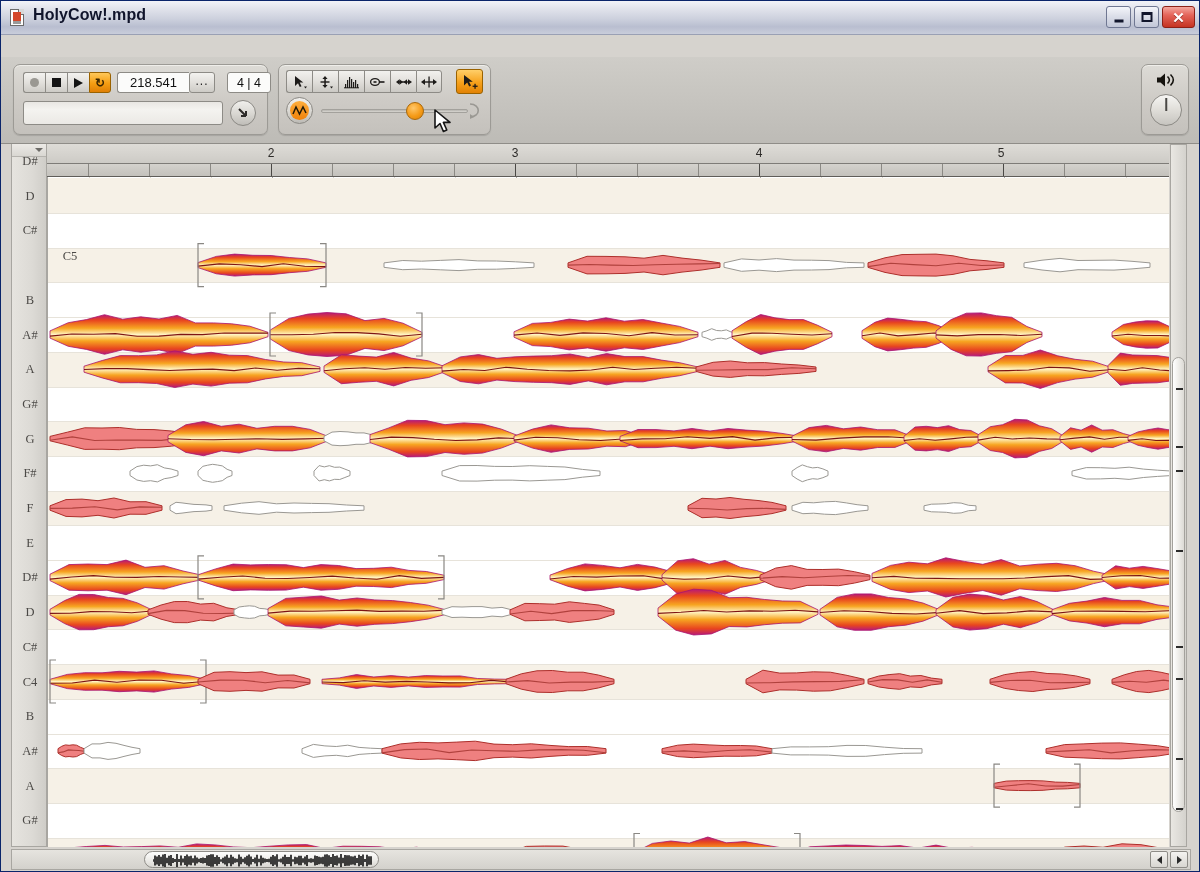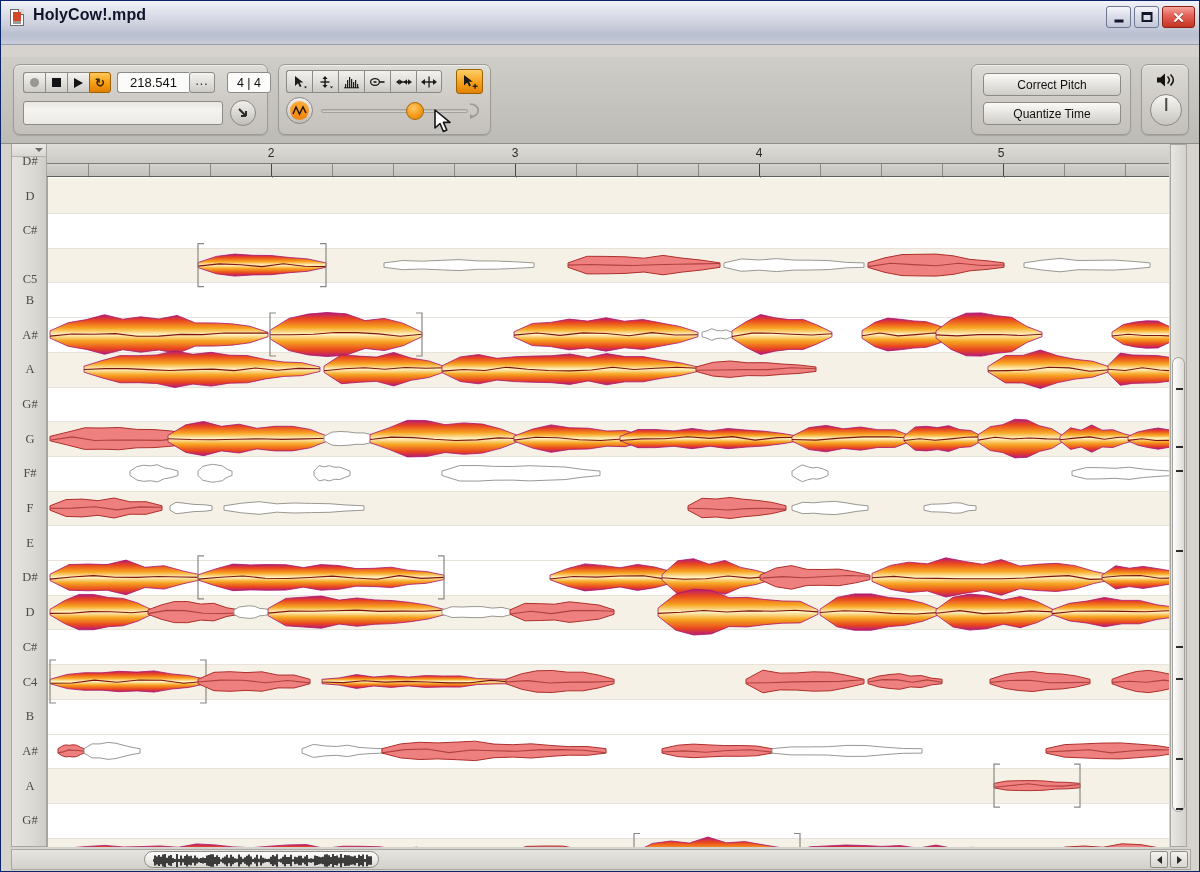--- a/index.html
+++ b/index.html
@@ -2,21 +2,21 @@
 <html><head>
 <meta charset="utf-8">
 <style>
   html,body{margin:0;padding:0;background:#808080;}
   body{width:1200px;height:872px;overflow:hidden;font-family:"Liberation Sans",sans-serif;}
 
   .app{position:relative;width:1200px;height:872px;background:#d6d3ce;
        border:1px solid #0a246a;box-sizing:border-box;overflow:hidden;}
 
   
-  .titlebar{position:absolute;left:0;top:0;width:1200px;height:44px;
+  .titlebar{position:absolute;left:0;top:0;width:1200px;height:34px;
     background:linear-gradient(180deg,#f2f3f8 0%,#e2e4ec 22%,#ccd0dd 55%,#b9bed0 78%,#c9cddb 100%);
     border-bottom:1px solid #9aa0b4;box-sizing:border-box;}
   .tb-icon{position:absolute;left:9px;top:8px;width:17px;height:18px;}
   .tb-icon .pg{position:absolute;left:0;top:0;width:14px;height:17px;background:#fdfdfd;
     border:1px solid #6b6b6b;box-sizing:border-box;}
   .tb-icon .pg:after{content:"";position:absolute;right:-1px;top:-1px;width:5px;height:5px;
     background:#d8d8d8;border-left:1px solid #6b6b6b;border-bottom:1px solid #6b6b6b;}
   .tb-icon .mk{position:absolute;left:3px;top:3px;width:8px;height:9px;background:#d4472a;}
   .tb-icon .mk2{position:absolute;left:3px;top:12px;width:8px;height:3px;background:#9a9a9a;}
   .tb-title{position:absolute;left:32px;top:5px;font-size:16px;font-weight:bold;color:#10142b;
@@ -323,24 +323,20 @@
             <path d="M1 13 L1 18 L5 16 Z" fill="#9a9893"></path>
           </svg>
           <div class="shandle" id="zoom-handle" style="left: 85.28px;"></div>
           <svg class="cursor-arrow" style="left:112px;top:12px;" width="22" height="28" viewBox="0 0 22 28">
             <path d="M2 1 L2 19 L7 14.5 L10.4 22.5 L13.8 21 L10.4 13.4 L17 13.4 Z" fill="#fff" stroke="#161616" stroke-width="1.6" stroke-linejoin="round"></path>
           </svg>
         </div>
       </div>
     </div>
 
-    <div class="panel" id="p-right">
-      <div class="rbtn" id="rb1">Correct Pitch</div>
-      <div class="rbtn" id="rb2">Quantize Time</div>
-    </div>
 
     <div class="panel" id="p-vol">
       <svg class="spk" width="20" height="16" viewBox="0 0 20 16">
         <path d="M1 5.5 L4.5 5.5 L9 1.5 L9 14.5 L4.5 10.5 L1 10.5 Z" fill="#15130f"></path>
         <path d="M11.5 4.5 C14 6.8 14 9.2 11.5 11.5" stroke="#15130f" stroke-width="1.6" fill="none"></path>
         <path d="M14.5 2.5 C18.3 6.2 18.3 9.8 14.5 13.5" stroke="#15130f" stroke-width="1.6" fill="none"></path>
       </svg>
       <div class="knob">
           <div class="ptr"></div>
         </div>
@@ -376,21 +372,21 @@
         <div class="btick" style="left: 1078px;"></div>
       </div>
 
     <div class="keycol">
       <div class="cap">
           <div class="carat"></div>
         </div>
     <div class="klabel" style="top: 10px;">D#</div>
         <div class="klabel" style="top: 44.7px;">D</div>
         <div class="klabel" style="top: 79.4px;">C#</div>
-        <div class="klabel" style="top: 128px;">C5</div>
+        <div class="klabel" style="top: 105px; margin-left: 40px;">C5</div>
         <div class="klabel" style="top: 148.8px;">B</div>
         <div class="klabel" style="top: 183.5px;">A#</div>
         <div class="klabel" style="top: 218.2px;">A</div>
         <div class="klabel" style="top: 252.9px;">G#</div>
         <div class="klabel" style="top: 287.6px;">G</div>
         <div class="klabel" style="top: 322.3px;">F#</div>
         <div class="klabel" style="top: 357px;">F</div>
         <div class="klabel" style="top: 391.7px;">E</div>
         <div class="klabel" style="top: 426.4px;">D#</div>
         <div class="klabel" style="top: 461.1px;">D</div>

